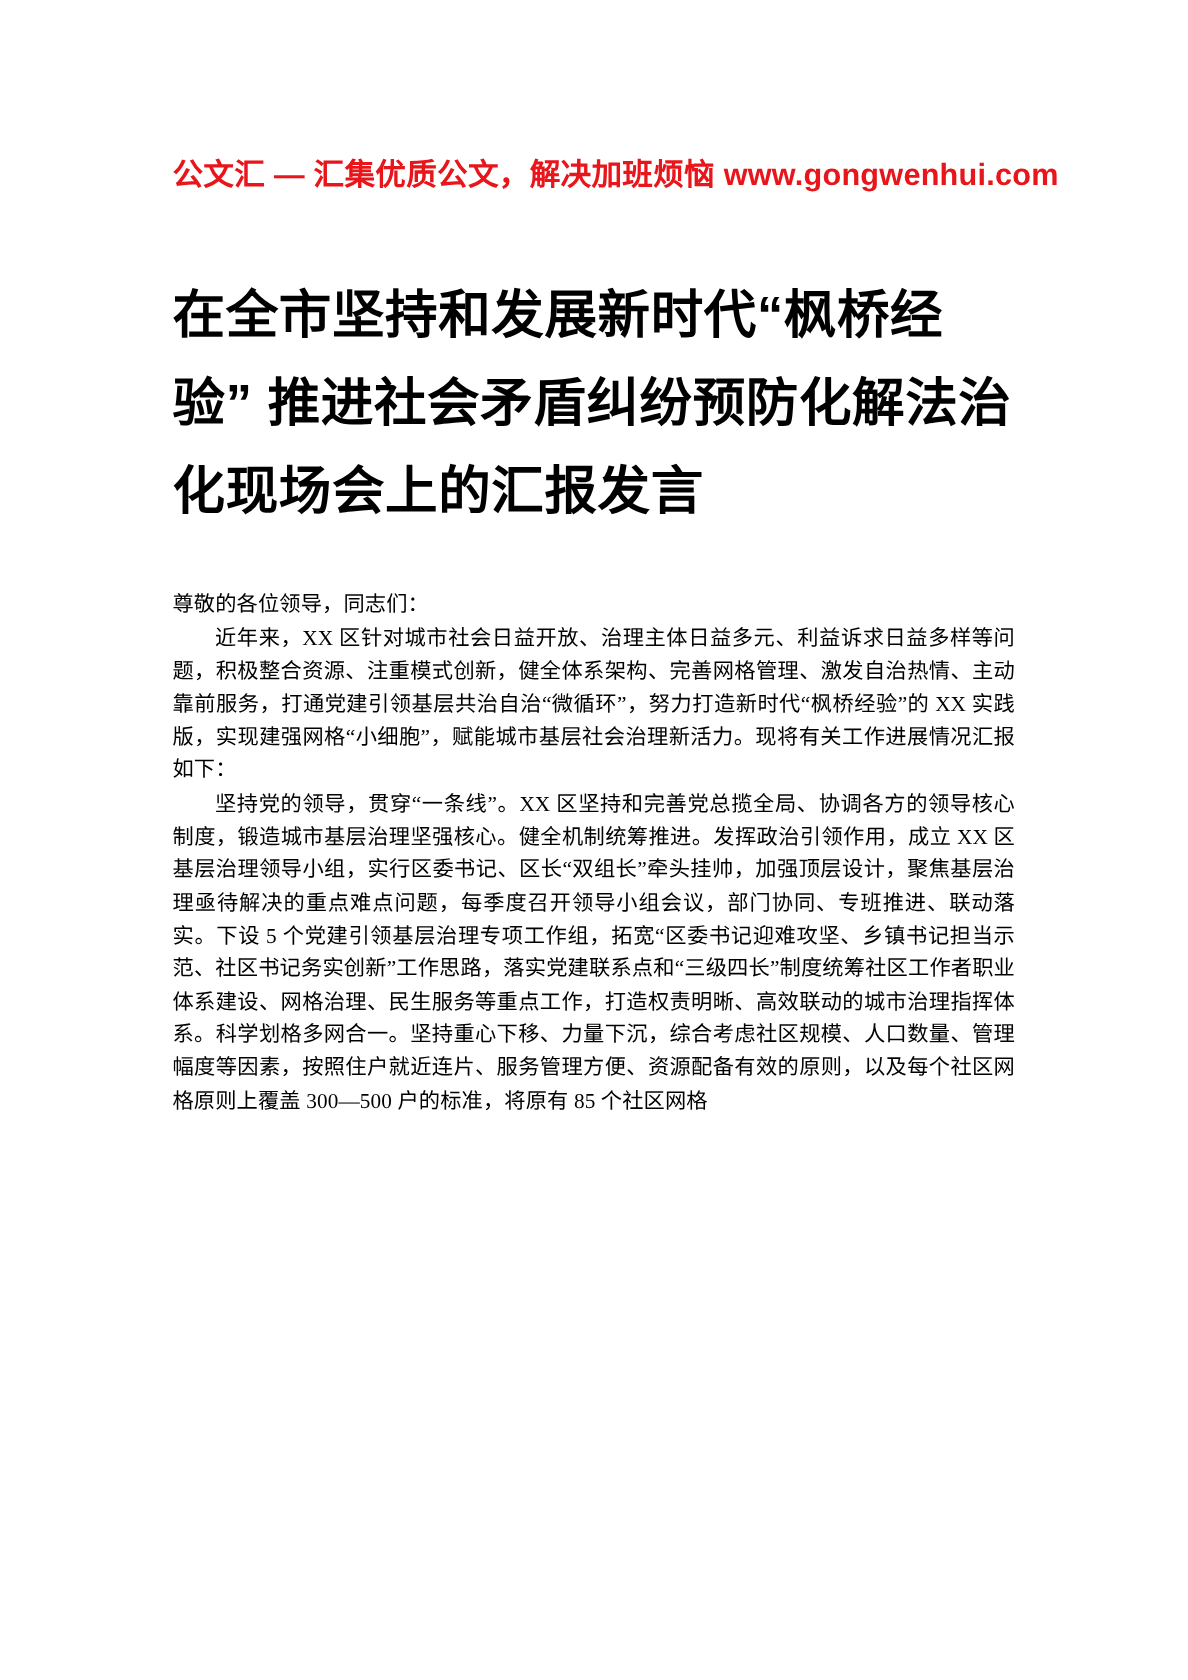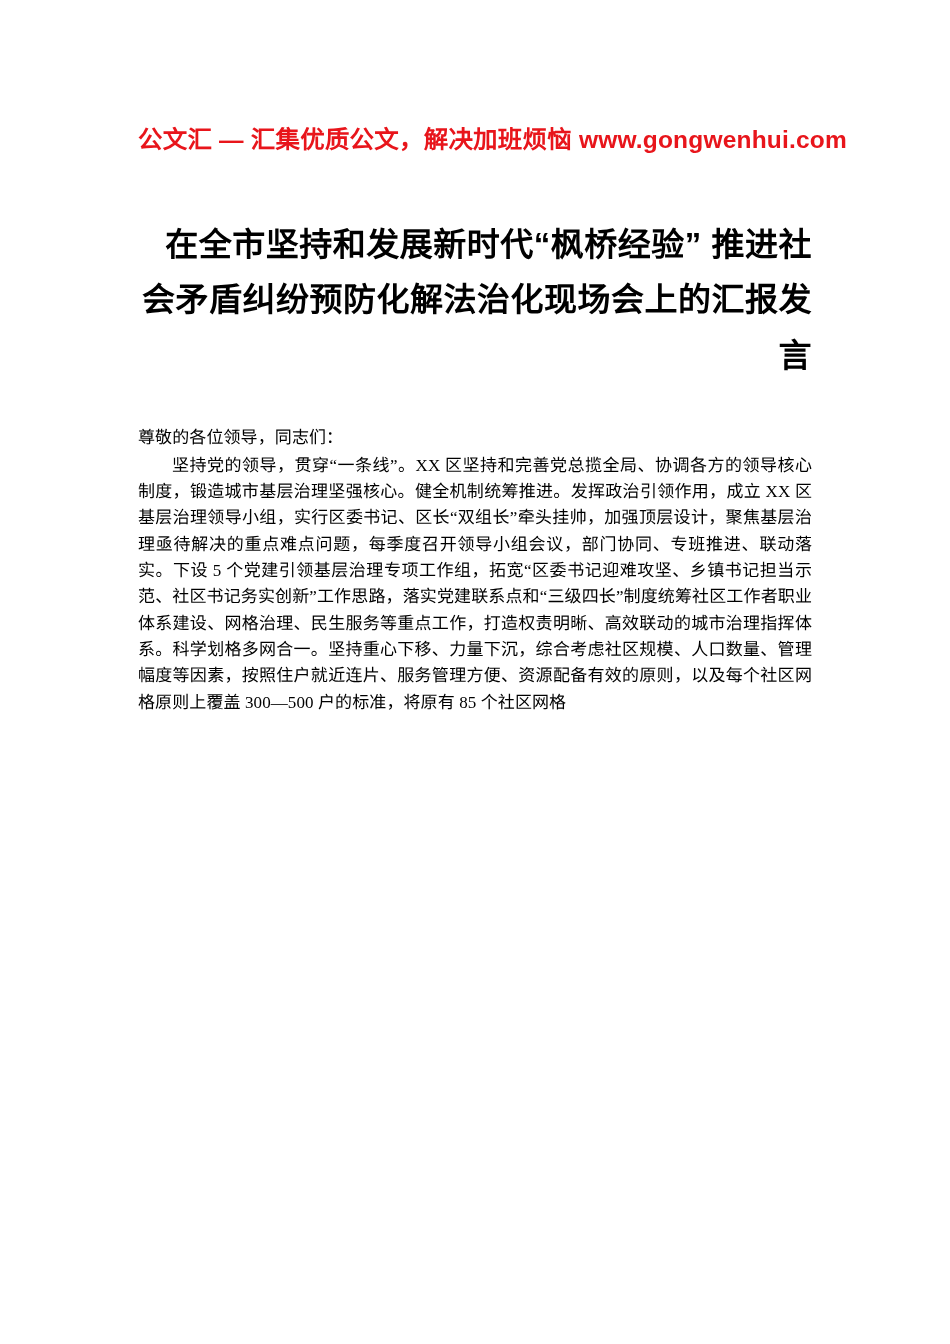--- a/index.html
+++ b/index.html
@@ -31,23 +31,23 @@
     color: #e8151b;
     font-family: "Liberation Sans", "DejaVu Sans", sans-serif;
     font-size: 24.5px;
     font-weight: 700;
     letter-spacing: 0.2px;
     white-space: nowrap;
   }
   .doc-title {
     margin: 0;
     padding-top: 62px;
-    text-align: right;
+    text-align: left;
     font-family: "Liberation Sans", "DejaVu Sans", sans-serif;
-    font-size: 33px;
+    font-size: 42px;
     font-weight: 700;
     line-height: 1.68;
     letter-spacing: 0.5px;
     color: #000;
   }
   .body-text {
     padding-top: 42px;
   }
   .body-text p {
     margin: 0;
@@ -69,16 +69,17 @@
 <body>
 
 <div class="page">
 
   <div class="watermark">公文汇 — 汇集优质公文，解决加班烦恼 www.gongwenhui.com</div>
 
   <h1 class="doc-title">在全市坚持和发展新时代“枫桥经验” 推进社会矛盾纠纷预防化解法治化现场会上的汇报发言</h1>
 
   <div class="body-text">
     <p>尊敬的各位领导，同志们：</p>
+    <p class="indent">近年来，XX 区针对城市社会日益开放、治理主体日益多元、利益诉求日益多样等问题，积极整合资源、注重模式创新，健全体系架构、完善网格管理、激发自治热情、主动靠前服务，打通党建引领基层共治自治“微循环”，努力打造新时代“枫桥经验”的 XX 实践版，实现建强网格“小细胞”，赋能城市基层社会治理新活力。现将有关工作进展情况汇报如下：</p>
     <p class="indent">坚持党的领导，贯穿“一条线”。XX 区坚持和完善党总揽全局、协调各方的领导核心制度，锻造城市基层治理坚强核心。健全机制统筹推进。发挥政治引领作用，成立 XX 区基层治理领导小组，实行区委书记、区长“双组长”牵头挂帅，加强顶层设计，聚焦基层治理亟待解决的重点难点问题，每季度召开领导小组会议，部门协同、专班推进、联动落实。下设 5 个党建引领基层治理专项工作组，拓宽“区委书记迎难攻坚、乡镇书记担当示范、社区书记务实创新”工作思路，落实党建联系点和“三级四长”制度统筹社区工作者职业体系建设、网格治理、民生服务等重点工作，打造权责明晰、高效联动的城市治理指挥体系。科学划格多网合一。坚持重心下移、力量下沉，综合考虑社区规模、人口数量、管理幅度等因素，按照住户就近连片、服务管理方便、资源配备有效的原则，以及每个社区网格原则上覆盖 300—500 户的标准，将原有 85 个社区网格</p>
   </div>
 
 </div>
 
 </body></html>

